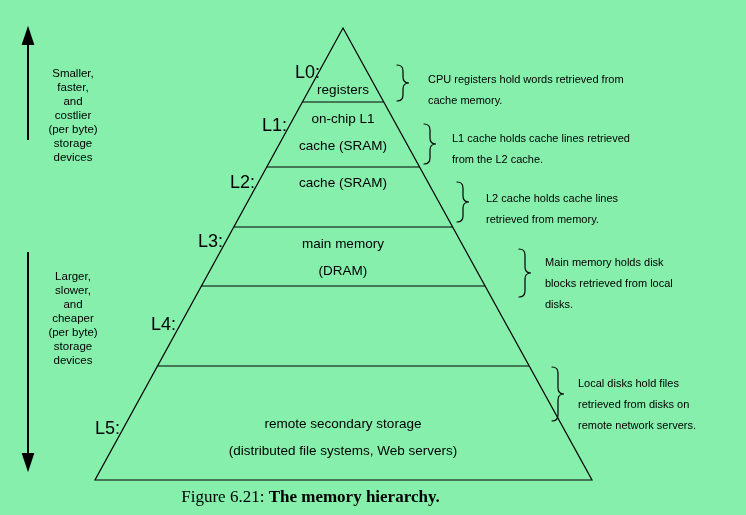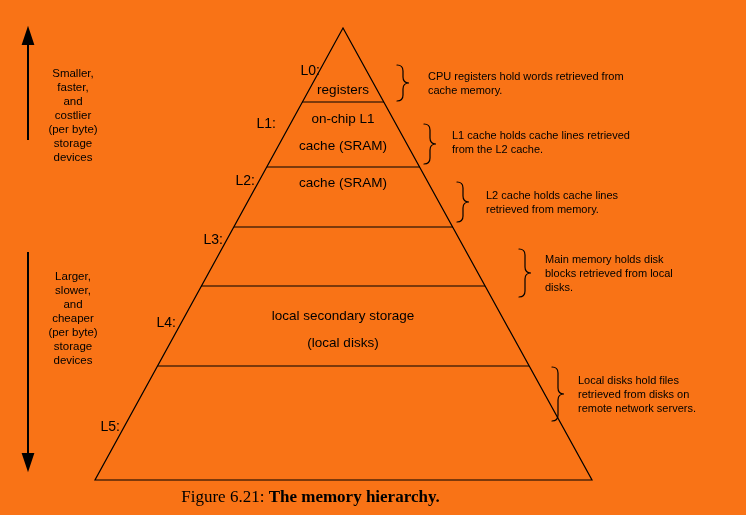--- a/index.html
+++ b/index.html
@@ -5,56 +5,56 @@
   * { margin: 0; padding: 0; box-sizing: border-box; }
   html, body { background: #ffffff; }
   body {
     font-family: "Liberation Sans", sans-serif;
     color: #000;
   }
   .stage {
     position: relative;
     width: 746px;
     height: 515px;
-    background: #f97316;
+    background: #86efac;
     overflow: hidden;
   }
   .layer { position: absolute; left: 0; top: 0; }
 
   .side-text {
     position: absolute;
     left: 30px;
     width: 86px;
     text-align: center;
     font-size: 11.5px;
     line-height: 14px;
     white-space: pre-line;
   }
 
   .lvl-label {
     position: absolute;
-    font-size: 14px;
+    font-size: 18px;
     text-align: right;
     white-space: nowrap;
   }
 
   .lvl-text {
     position: absolute;
     left: 343px;
     transform: translateX(-50%);
     text-align: center;
     font-size: 13.5px;
     line-height: 27px;
     white-space: nowrap;
   }
 
   .annot {
     position: absolute;
     font-size: 11px;
-    line-height: 14px;
+    line-height: 21px;
     white-space: pre-line;
   }
 
   .caption {
     position: absolute;
     top: 487px;
     left: 0;
     width: 608px;
     text-align: center;
     font-family: "Liberation Serif", serif;
@@ -104,41 +104,43 @@
 devices</div>
   <div class="side-text" style="top:269px">Larger,
 slower,
 and
 cheaper
 (per byte)
 storage
 devices</div>
 
   <div class="lvl-label" style="top:62px;  right:426px">L0:</div>
-  <div class="lvl-label" style="top:115px; right:470px">L1:</div>
+  <div class="lvl-label" style="top:115px; right:459px">L1:</div>
   <div class="lvl-label" style="top:172px; right:491px">L2:</div>
   <div class="lvl-label" style="top:231px; right:523px">L3:</div>
   <div class="lvl-label" style="top:314px; right:570px">L4:</div>
   <div class="lvl-label" style="top:418px; right:626px">L5:</div>
 
   <div class="lvl-text" style="top:76px">
     <div>registers</div>
   </div>
   <div class="lvl-text" style="top:105px">
     <div>on-chip L1</div>
     <div>cache (SRAM)</div>
   </div>
   <div class="lvl-text" style="top:169px">
     <div>cache (SRAM)</div>
   </div>
   <div class="lvl-text" style="top:230px">
+    <div>main memory</div>
+    <div>(DRAM)</div>
   </div>
-  <div class="lvl-text" style="top:302px">
-    <div>local secondary storage</div>
-    <div>(local disks)</div>
+  <div class="lvl-text" style="top:410px">
+    <div>remote secondary storage</div>
+    <div>(distributed file systems, Web servers)</div>
   </div>
 
   <div class="annot" style="left:428px; top:69px">CPU registers hold words retrieved from
 cache memory.</div>
   <div class="annot" style="left:452px; top:128px">L1 cache holds cache lines retrieved
 from the L2 cache.</div>
   <div class="annot" style="left:486px; top:188px">L2 cache holds cache lines
 retrieved from memory.</div>
   <div class="annot" style="left:545px; top:252px">Main memory holds disk
 blocks retrieved from local

